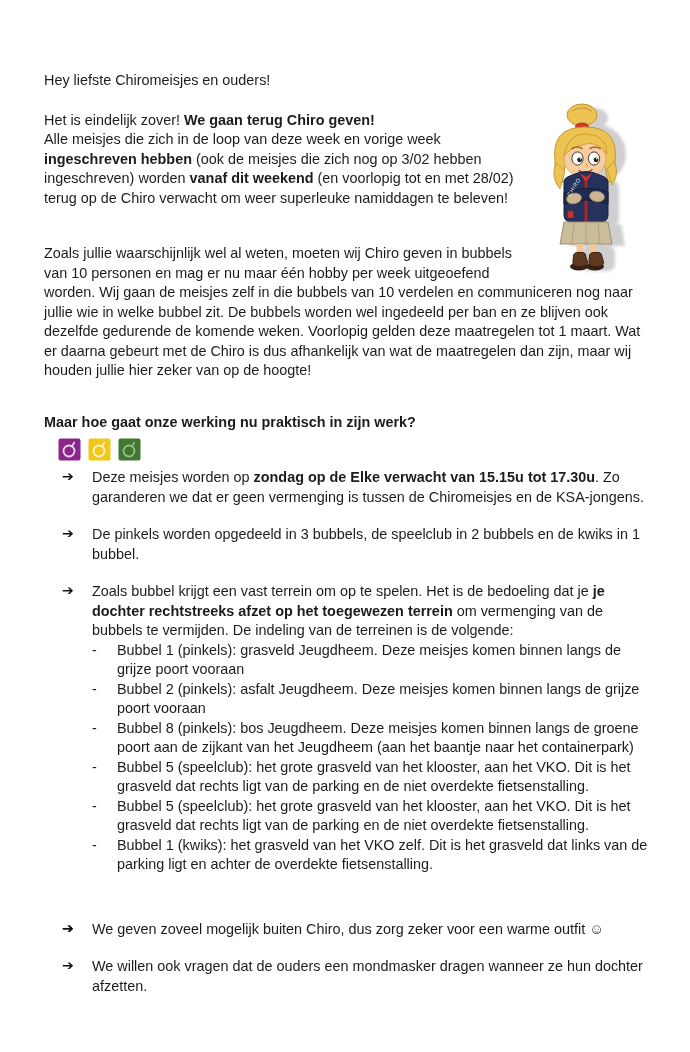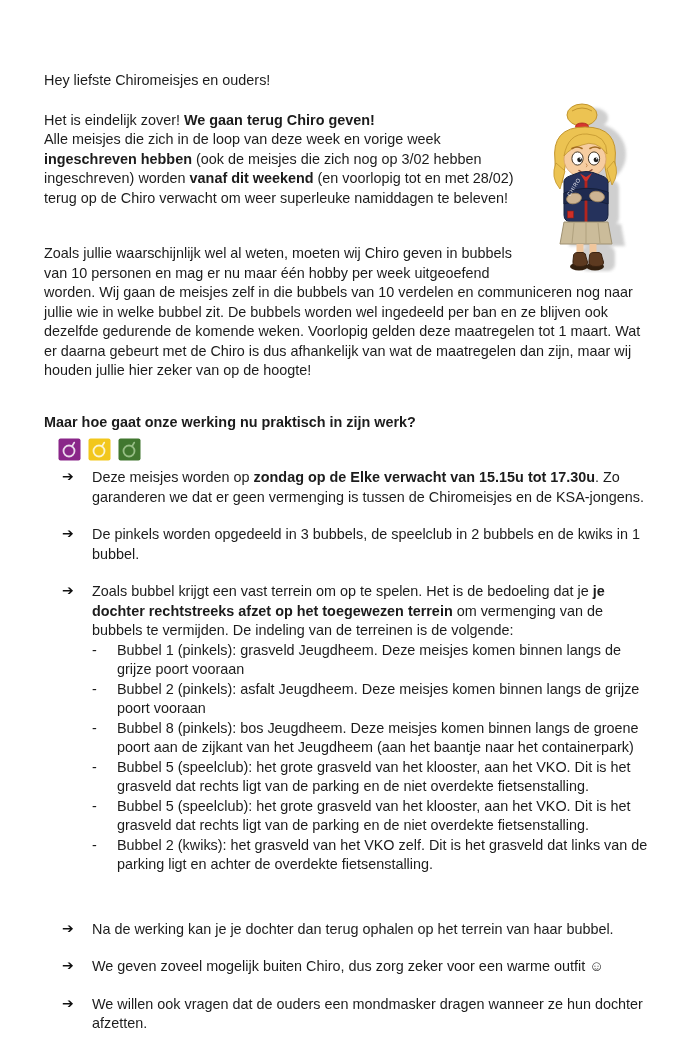--- a/index.html
+++ b/index.html
@@ -130,23 +130,23 @@
 
   <ul class="arrow-list" id="main-bullets">
       <li><span class="arrow">➔</span><span><span>Deze meisjes worden op </span><span class="b">zondag op de Elke verwacht van 15.15u tot 17.30u</span><span>. Zo garanderen we dat er geen vermenging is tussen de Chiromeisjes en de KSA-jongens.</span></span></li>
       <li><span class="arrow">➔</span><span><span>De pinkels worden opgedeeld in 3 bubbels, de speelclub in 2 bubbels en de kwiks in 1 bubbel.</span></span></li>
       <li><span class="arrow">➔</span><span><span>Zoals bubbel krijgt een vast terrein om op te spelen. Het is de bedoeling dat je </span><span class="b">je dochter rechtstreeks afzet op het toegewezen terrein</span><span> om vermenging van de bubbels te vermijden. De indeling van de terreinen is de volgende:</span></span><ul class="dash-list">
           <li><span class="dash">-</span><span>Bubbel 1 (pinkels): grasveld Jeugdheem. Deze meisjes komen binnen langs de grijze poort vooraan</span></li>
           <li><span class="dash">-</span><span>Bubbel 2 (pinkels): asfalt Jeugdheem. Deze meisjes komen binnen langs de grijze poort vooraan</span></li>
           <li><span class="dash">-</span><span>Bubbel 8 (pinkels): bos Jeugdheem. Deze meisjes komen binnen langs de groene poort aan de zijkant van het Jeugdheem (aan het baantje naar het containerpark)</span></li>
           <li><span class="dash">-</span><span>Bubbel 5 (speelclub): het grote grasveld van het klooster, aan het VKO. Dit is het grasveld dat rechts ligt van de parking en de niet overdekte fietsenstalling.</span></li>
           <li><span class="dash">-</span><span>Bubbel 5 (speelclub): het grote grasveld van het klooster, aan het VKO. Dit is het grasveld dat rechts ligt van de parking en de niet overdekte fietsenstalling.</span></li>
-          <li><span class="dash">-</span><span>Bubbel 2 (kwiks): het grasveld van het VKO zelf. Dit is het grasveld dat links van de parking ligt en achter de overdekte fietsenstalling.</span></li>
+          <li><span class="dash">-</span><span>Bubbel 1 (kwiks): het grasveld van het VKO zelf. Dit is het grasveld dat links van de parking ligt en achter de overdekte fietsenstalling.</span></li>
         </ul></li>
     </ul>
 
   <ul class="arrow-list closing" id="closing-bullets">
-      <li><span class="arrow">➔</span><span><span>Na de werking kan je je dochter dan terug ophalen op het terrein van haar bubbel.</span></span></li>
+      <li><span class="arrow">➔</span></li>
       <li><span class="arrow">➔</span><span><span>We geven zoveel mogelijk buiten Chiro, dus zorg zeker voor een warme outfit ☺</span></span></li>
       <li><span class="arrow">➔</span><span><span>We willen ook vragen dat de ouders een mondmasker dragen wanneer ze hun dochter afzetten.</span></span></li>
     </ul>
 
 </div>
 
 </body></html>

